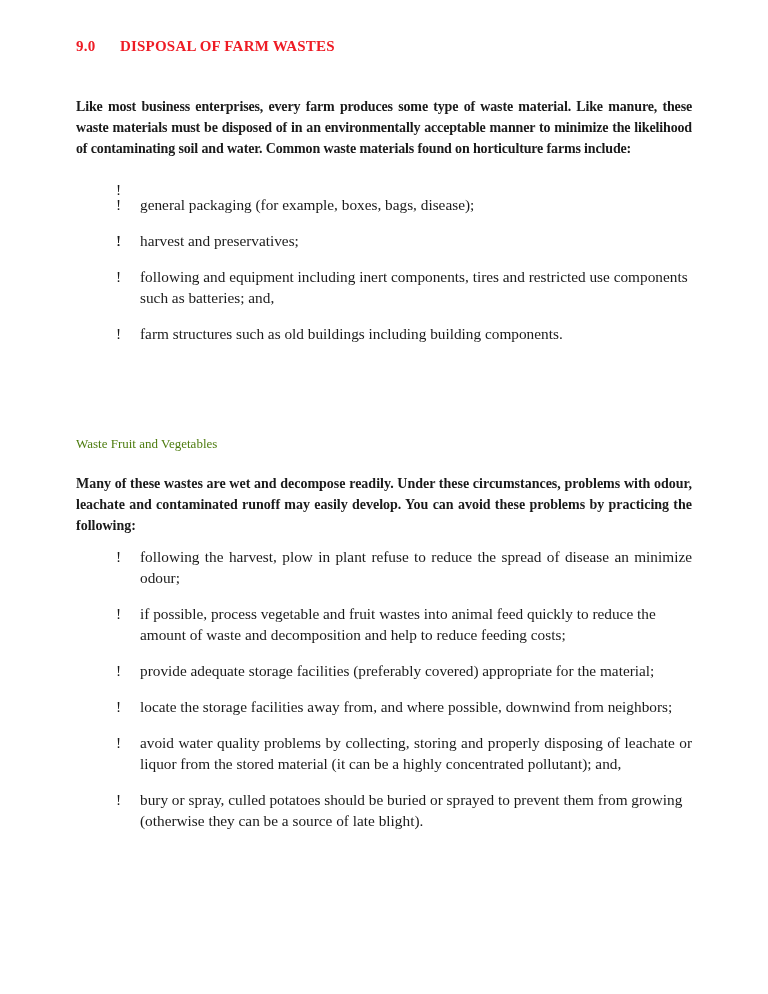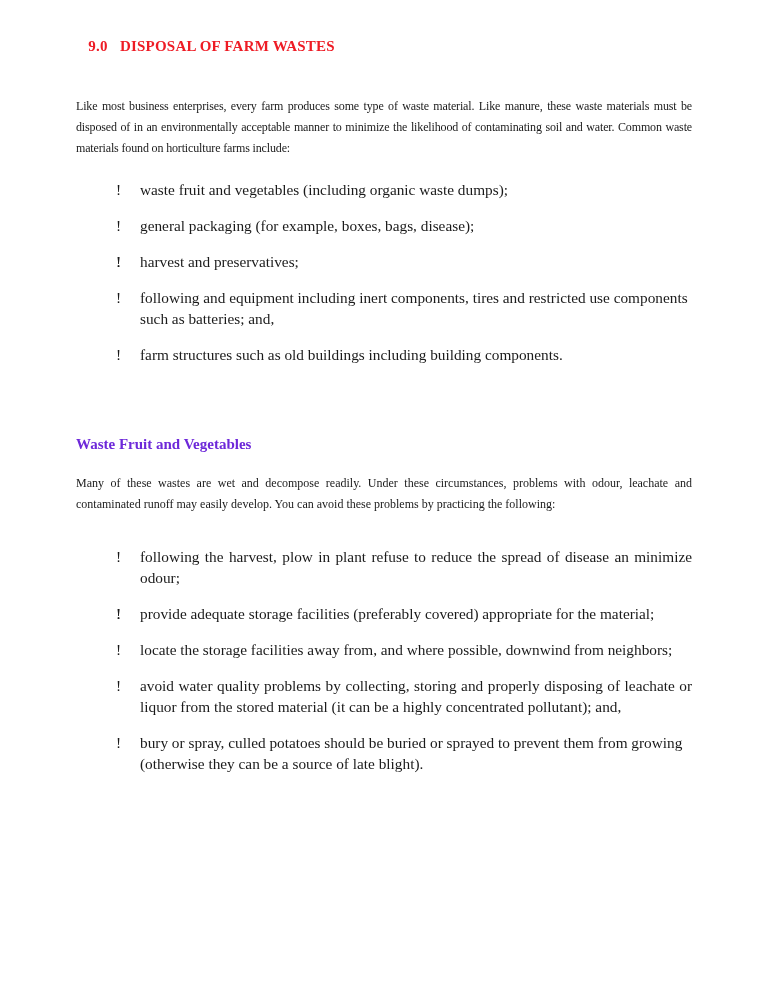--- a/index.html
+++ b/index.html
@@ -1,61 +1,61 @@
 <!DOCTYPE html>
 <html><head>
 <meta charset="utf-8">
 <style>
   html, body { margin: 0; padding: 0; background: #ffffff; }
   body { width: 768px; height: 994px; position: relative; overflow: hidden;
          font-family: "Liberation Serif", serif; color: #1a1a1a; }
   .page { position: absolute; left: 0; top: 0; width: 768px; height: 994px; }
   .h1 { position: absolute; left: 76px; top: 38px; font-weight: bold; font-size: 15px;
-        color: #ee1c25; letter-spacing: 0.2px; text-align: center; }
+        color: #ee1c25; letter-spacing: 0.2px; }
   .h1 .num { display: inline-block; width: 44px; }
-  .para { position: absolute; left: 76px; width: 616px; font-size: 12px; line-height: 21px;
-          text-align: justify; }
+  .para { position: absolute; left: 76px; width: 616px; font-size: 14px; line-height: 21px;
+          text-align: justify; font-weight: bold; }
   .p1 { top: 96px; letter-spacing: -0.15px; }
   .p2 { top: 473px; }
-  .h2 { position: absolute; left: 76px; top: 436px; font-weight: bold; font-size: 15px;
-        color: #6d28d9; }
+  .h2 { position: absolute; left: 76px; top: 436px; font-weight: normal; font-size: 13px;
+        color: #4d7c0f; }
   .list { position: absolute; left: 116px; width: 576px; margin: 0; padding: 0; list-style: none; }
   .item { position: relative; font-size: 15.3px; line-height: 21px; padding-left: 24px;
           text-align: left; }
   .item .bullet { position: absolute; left: 0; top: 0; }
   .item.just { text-align: justify; }
   .l1 .item { margin-bottom: 15px; }
   .l2 .item { margin-bottom: 15px; }
 </style>
 </head>
 <body>
 
 <div class="page">
 
   <div class="h1">
     <span class="num">9.0</span><span>DISPOSAL OF FARM WASTES</span>
   </div>
 
   <div class="para p1">Like most business enterprises, every farm produces some type of waste material. Like manure, these waste materials must be disposed of in an environmentally acceptable manner to minimize the likelihood of contaminating soil and water. Common waste materials found on horticulture farms include:</div>
 
   <ul class="list l1" style="top:179px;">
-    <li class="item"><span class="bullet">!</span><span>waste fruit and vegetables (including organic waste dumps);</span></li>
+    <li class="item"><span class="bullet">!</span></li>
     <li class="item"><span class="bullet">!</span><span>general packaging (for example, boxes, bags, disease);</span></li>
     <li class="item"><span class="bullet">!</span></li>
     <li class="item"><span class="bullet">!</span><span>harvest and preservatives;</span></li>
     <li class="item"><span class="bullet">!</span><span>following and equipment including inert components, tires and restricted use components such as batteries; and,</span></li>
     <li class="item"><span class="bullet">!</span><span>farm structures such as old buildings including building components.</span></li>
   </ul>
 
   <div class="h2">Waste Fruit and Vegetables</div>
 
   <div class="para p2">Many of these wastes are wet and decompose readily. Under these circumstances, problems with odour, leachate and contaminated runoff may easily develop. You can avoid these problems by practicing the following:</div>
 
   <ul class="list l2" style="top:546px;">
     <li class="item just"><span class="bullet">!</span><span>following the harvest, plow in plant refuse to reduce the spread of disease an minimize odour;</span></li>
-    <li class="item"><span class="bullet">!</span></li>
+    <li class="item"><span class="bullet">!</span><span>if possible, process vegetable and fruit wastes into animal feed quickly to reduce the amount of waste and decomposition and help to reduce feeding costs;</span></li>
     <li class="item just"><span class="bullet">!</span><span>provide adequate storage facilities (preferably covered) appropriate for the material;</span></li>
     <li class="item just"><span class="bullet">!</span><span>locate the storage facilities away from, and where possible, downwind from neighbors;</span></li>
     <li class="item just"><span class="bullet">!</span><span>avoid water quality problems by collecting, storing and properly disposing of leachate or liquor from the stored material (it can be a highly concentrated pollutant); and,</span></li>
     <li class="item"><span class="bullet">!</span><span>bury or spray, culled potatoes should be buried or sprayed to prevent them from growing (otherwise they can be a source of late blight).</span></li>
   </ul>
 
 </div>
 
 </body></html>

